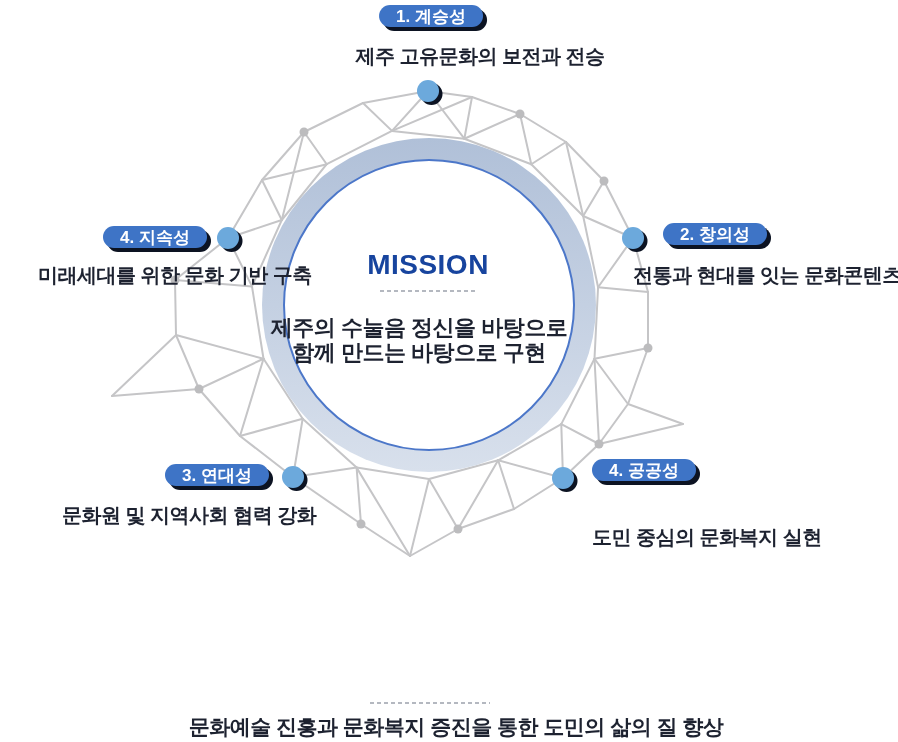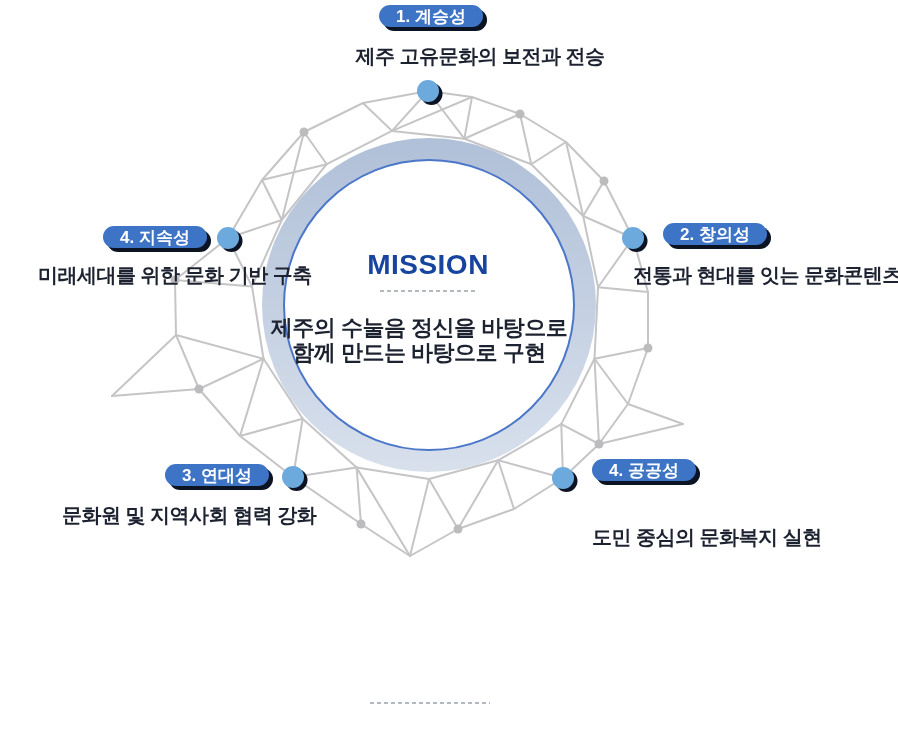--- a/index.html
+++ b/index.html
@@ -180,14 +180,15 @@
   <div class="abs desc" style="left:2px;top:263px;margin-left:36px;">미래세대를 위한 문화 기반 구축</div>
 
   <div class="abs h-blue center-x" style="left:428px;top:249px;">MISSION</div>
   <div class="abs dash center-x" style="left:429px;top:290px;width:98px;"></div>
   <div class="abs vision-body center-x" style="left:419px;top:315px;">
     <div>제주의 수눌음 정신을 바탕으로</div>
     <div>함께 만드는 바탕으로 구현</div>
   </div>
 
   <div class="abs dash center-x" style="left:430px;top:702px;width:120px;"></div>
+  <div class="abs mission-statement center-x" style="left:456px;top:713px;">문화예술 진흥과 문화복지 증진을 통한 도민의 삶의 질 향상</div>
 
 </div>
 
 </body></html>

